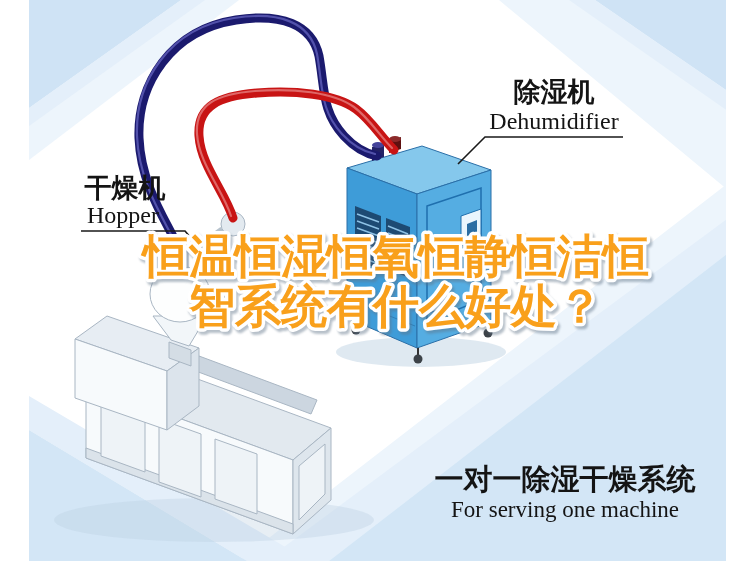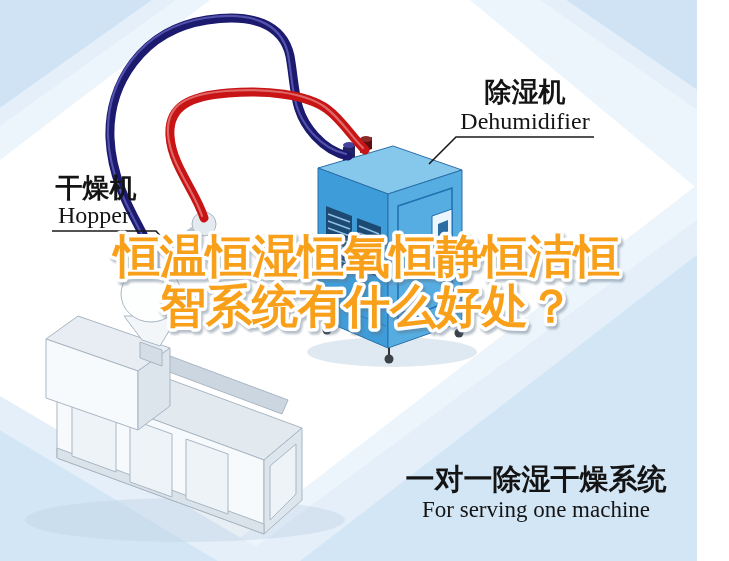--- a/index.html
+++ b/index.html
@@ -1,18 +1,18 @@
 <!DOCTYPE html>
 <html><head>
 <meta charset="utf-8">
 <style>
   html,body { margin:0; padding:0; background:#ffffff; }
   .stage {
     position:relative; width:697px; height:561px; overflow:hidden;
-    background:#ffffff; font-family:"Liberation Sans", sans-serif;
+    background:#ffffff; font-family:"Liberation Sans", sans-serif;padding-left:29px;
   }
   .stage svg { display:block; }
 
   text.lbl-cn  { font-family:"Liberation Sans", sans-serif; font-weight:bold; font-size:27px; fill:#141414; }
   text.lbl-en  { font-family:"Liberation Serif", serif; font-size:24px; fill:#141414; }
   text.foot-cn { font-family:"Liberation Sans", sans-serif; font-weight:bold; font-size:29px; fill:#141414; }
   text.foot-en { font-family:"Liberation Serif", serif; font-size:23px; fill:#141414; }
 
   text.title {
     font-family:"Liberation Sans", sans-serif;

